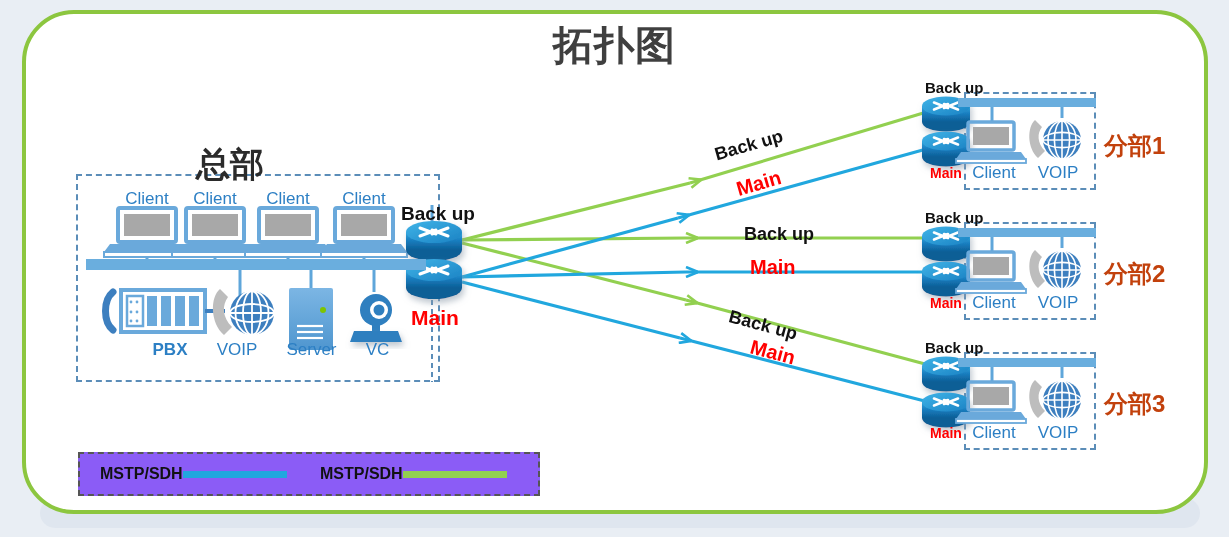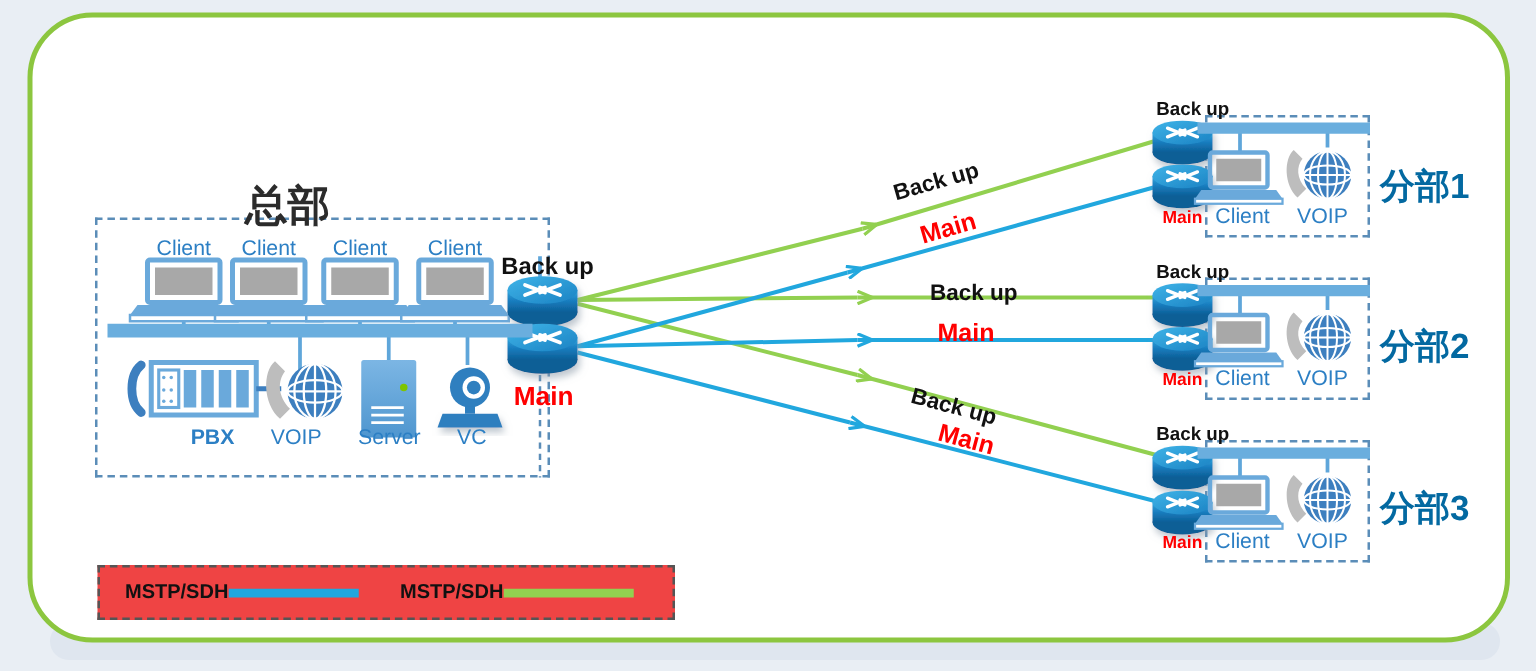--- a/index.html
+++ b/index.html
@@ -111,21 +111,21 @@
     box-sizing: border-box;
     z-index: 2;
   }
   .branch-bus {
     position: absolute;
     height: 9px; background: #6aaede;
     z-index: 4;
   }
   .branch-name {
     position: absolute;
-    font-size: 28px; font-weight: bold; color: #0369a1;
+    font-size: 24px; font-weight: bold; color: #c2410c;
     z-index: 8; white-space: nowrap;
   }
 
   
   .link-label {
     position: absolute;
     font-weight: bold;
     white-space: nowrap;
     z-index: 8;
   }
@@ -133,40 +133,41 @@
   .ll-main   { color: #ff0000; font-size: 20px; }
 
   
   #legend {
     position: absolute;
     left: 78px; top: 452px;
     width: 462px; height: 44px;
     border: 2px dashed #555;
     box-sizing: border-box;
     z-index: 6;
-    background: #ef4444;
+    background: #8b5cf6;
   }
   .leg-item {
     position: absolute;
     display: flex; align-items: center;
   }
   .leg-text {
     font-size: 16px; font-weight: bold; color: #111;
     letter-spacing: 0px;
   }
   .leg-line { height: 7px; width: 104px; }
 </style>
 </head>
 <body>
 
 <div id="stage">
 
   <div id="shadowband"></div>
   <div id="card"></div>
 
+  <div id="title">拓扑图</div>
 
   <svg id="links" viewBox="0 0 1229 537">
     <defs>
 
       <linearGradient id="rg" x1="0" y1="0" x2="0" y2="1">
         <stop offset="0%" stop-color="#35a8dd"></stop>
         <stop offset="45%" stop-color="#1a7fc1"></stop>
         <stop offset="100%" stop-color="#0c5e96"></stop>
       </linearGradient>
       <linearGradient id="rgTop" x1="0" y1="0" x2="1" y2="1">

